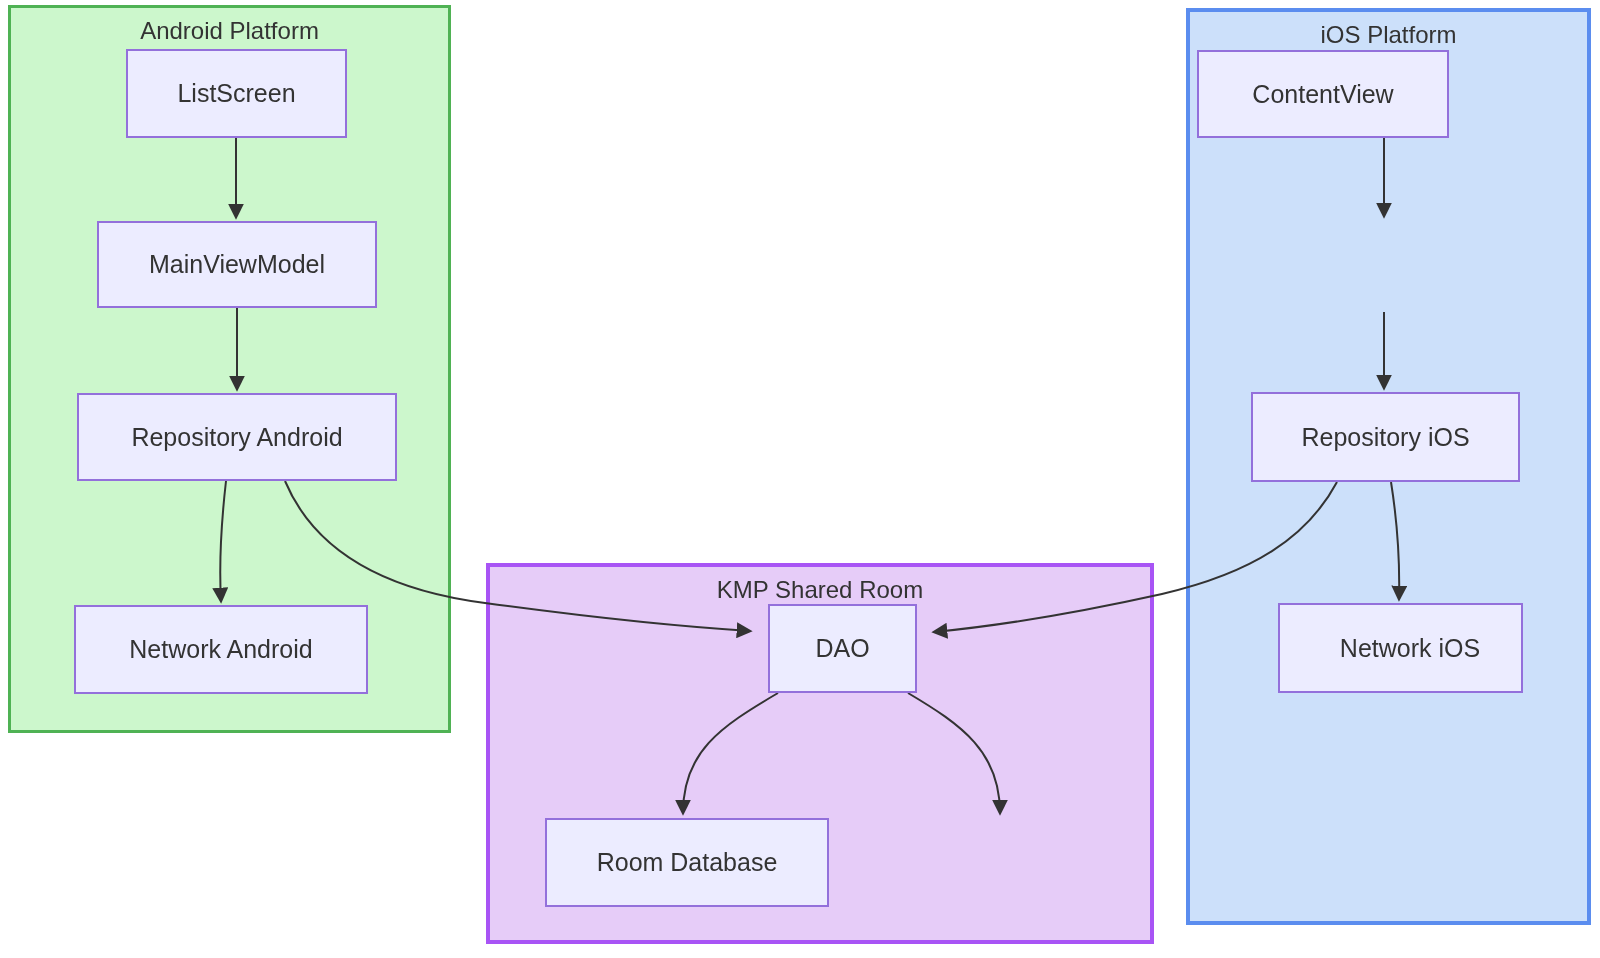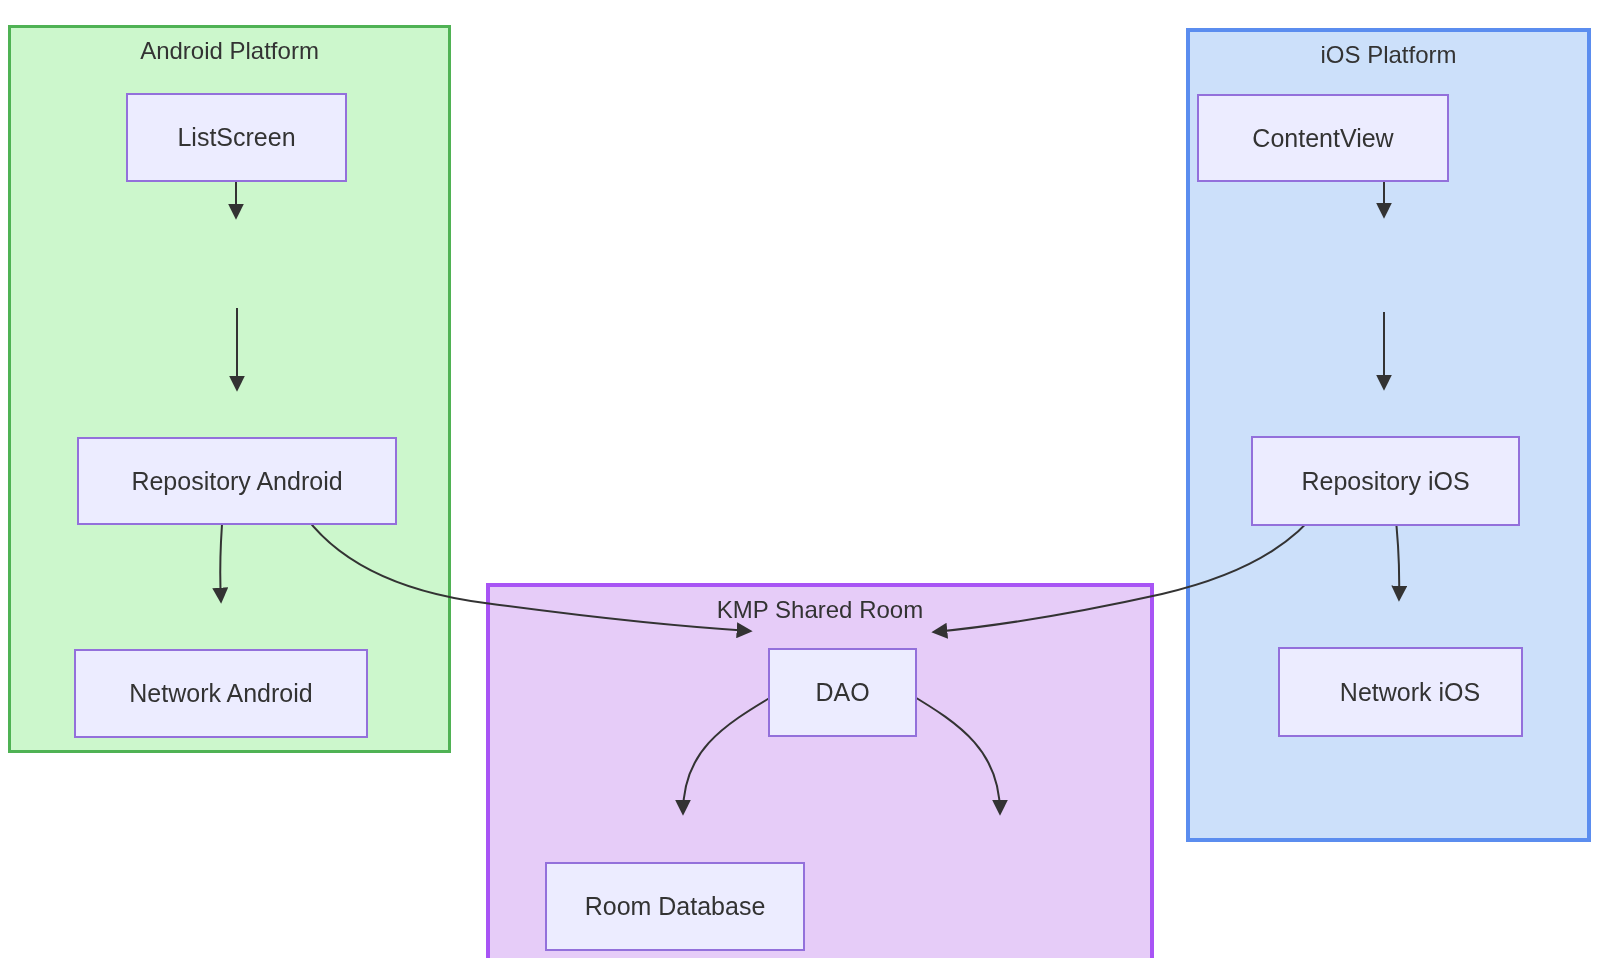--- a/index.html
+++ b/index.html
@@ -17,29 +17,28 @@
   }
   .stage {
     position: absolute;
     left: 0; top: 0;
     width: 1600px;
     height: 958px;
   }
   .group {
     position: absolute;
     box-sizing: border-box;
-    margin-top: 20px;
   }
   .group-android {
     left: 8px; top: 5px; width: 443px; height: 728px;
     background: var(--android-fill, #ccf7cc);
     border: 3px solid var(--android-border, #4fb254);
   }
   .group-ios {
-    left: 1186px; top: 8px; width: 405px; height: 814px;
+    left: 1186px; top: 8px; width: 405px; height: 917px;
     background: var(--ios-fill, #cce0fa);
     border: 4px solid var(--ios-border, #5b8def);
   }
   .group-kmp {
     left: 486px; top: 563px; width: 668px; height: 381px;
     background: var(--kmp-fill, #e6ccf8);
     border: 4px solid var(--kmp-border, #a854f5);
   }
   .group-title {
     position: absolute;
@@ -53,32 +52,31 @@
     position: absolute;
     box-sizing: border-box;
     background: var(--node-fill, #ececff);
     border: 2px solid var(--node-border, #9370db);
     display: flex;
     align-items: center;
     justify-content: center;
     font-size: 25px;
     color: var(--text-color, #333333);
     text-align: center;
-    margin-top: 44px;
   }
   .n-listscreen        { left: 126px;  top: 49px;  width: 221px; height: 89px; }
   .n-mainviewmodel     { left: 97px;   top: 221px; width: 280px; height: 87px; }
   .n-repo-android      { left: 77px;   top: 393px; width: 320px; height: 88px; }
   .n-network-android   { left: 74px;   top: 605px; width: 294px; height: 89px; }
   .n-contentview       { left: 1197px; top: 50px;  width: 252px; height: 88px; }
   .n-fruittieuimodel   { left: 1243px; top: 220px; width: 283px; height: 92px; }
   .n-repo-ios          { left: 1251px; top: 392px; width: 269px; height: 90px; }
   .n-network-ios       { left: 1278px; top: 603px; width: 245px; height: 90px; padding-left: 19px; }
   .n-dao               { left: 768px;  top: 604px; width: 149px; height: 89px; text-align: center; }
-  .n-room-database     { left: 545px;  top: 818px; width: 260px; height: 89px; }
+  .n-room-database     { left: 545px;  top: 818px; width: 284px; height: 89px; }
   .n-entities          { left: 905px;  top: 818px; width: 189px; height: 88px; }
   .edges {
     position: absolute;
     left: 0; top: 0;
     pointer-events: none;
   }
   .edge {
     fill: none;
     stroke: var(--edge-color, #333333);
     stroke-width: 2px;
@@ -119,20 +117,23 @@
     <path class="edge" marker-end="url(#arrow)" d="M1384,312 L1384,388"></path>
     <path class="edge" marker-end="url(#arrow)" d="M1391,482 C1397,520 1400,560 1399,599"></path>
     <path class="edge" marker-end="url(#arrow)" d="M1337,482 C1307,538 1252,573 1162,594 C1072,614 996,626 934,632"></path>
     <path class="edge" marker-end="url(#arrow)" d="M778,693 C720,727 683,752 683,813"></path>
     <path class="edge" marker-end="url(#arrow)" d="M908,693 C962,725 1000,752 1000,813"></path>
   </svg>
 
   <div class="node n-listscreen">
     <span>ListScreen</span>
   </div>
+  <div class="node n-mainviewmodel">
+    <span>MainViewModel</span>
+  </div>
   <div class="node n-repo-android">
     <span>Repository Android</span>
   </div>
   <div class="node n-network-android">
     <span>Network Android</span>
   </div>
   <div class="node n-contentview">
     <span>ContentView</span>
   </div>
   <div class="node n-repo-ios">

